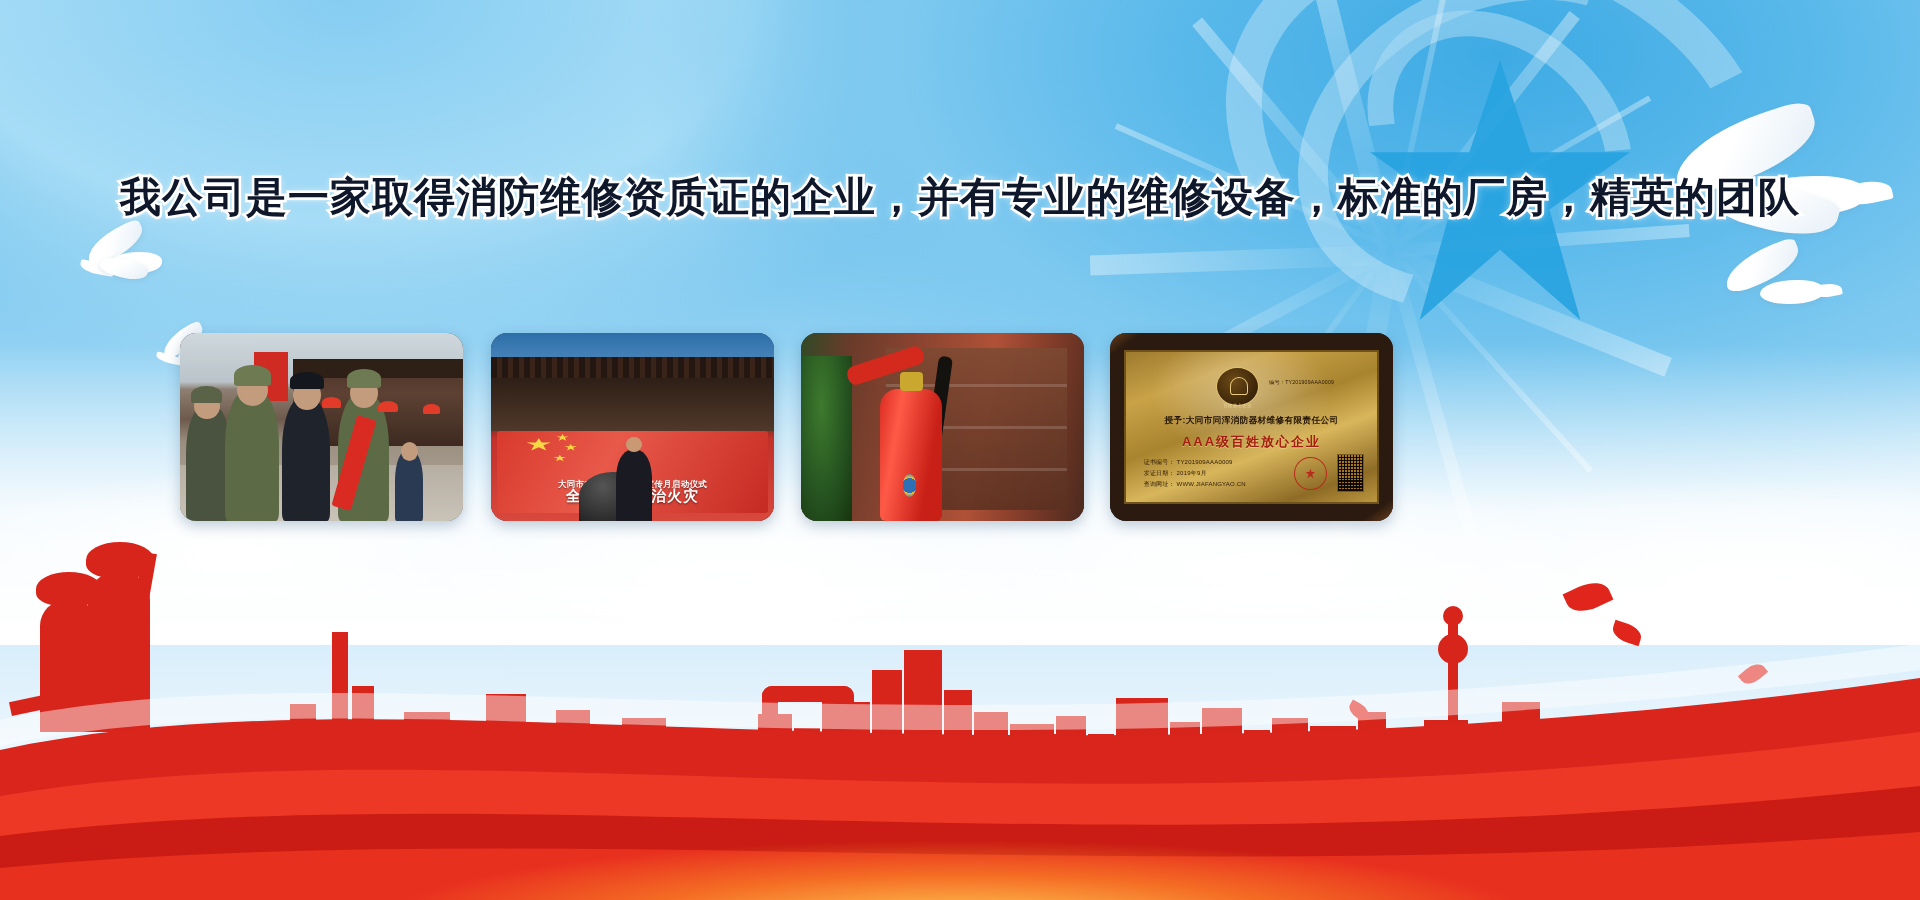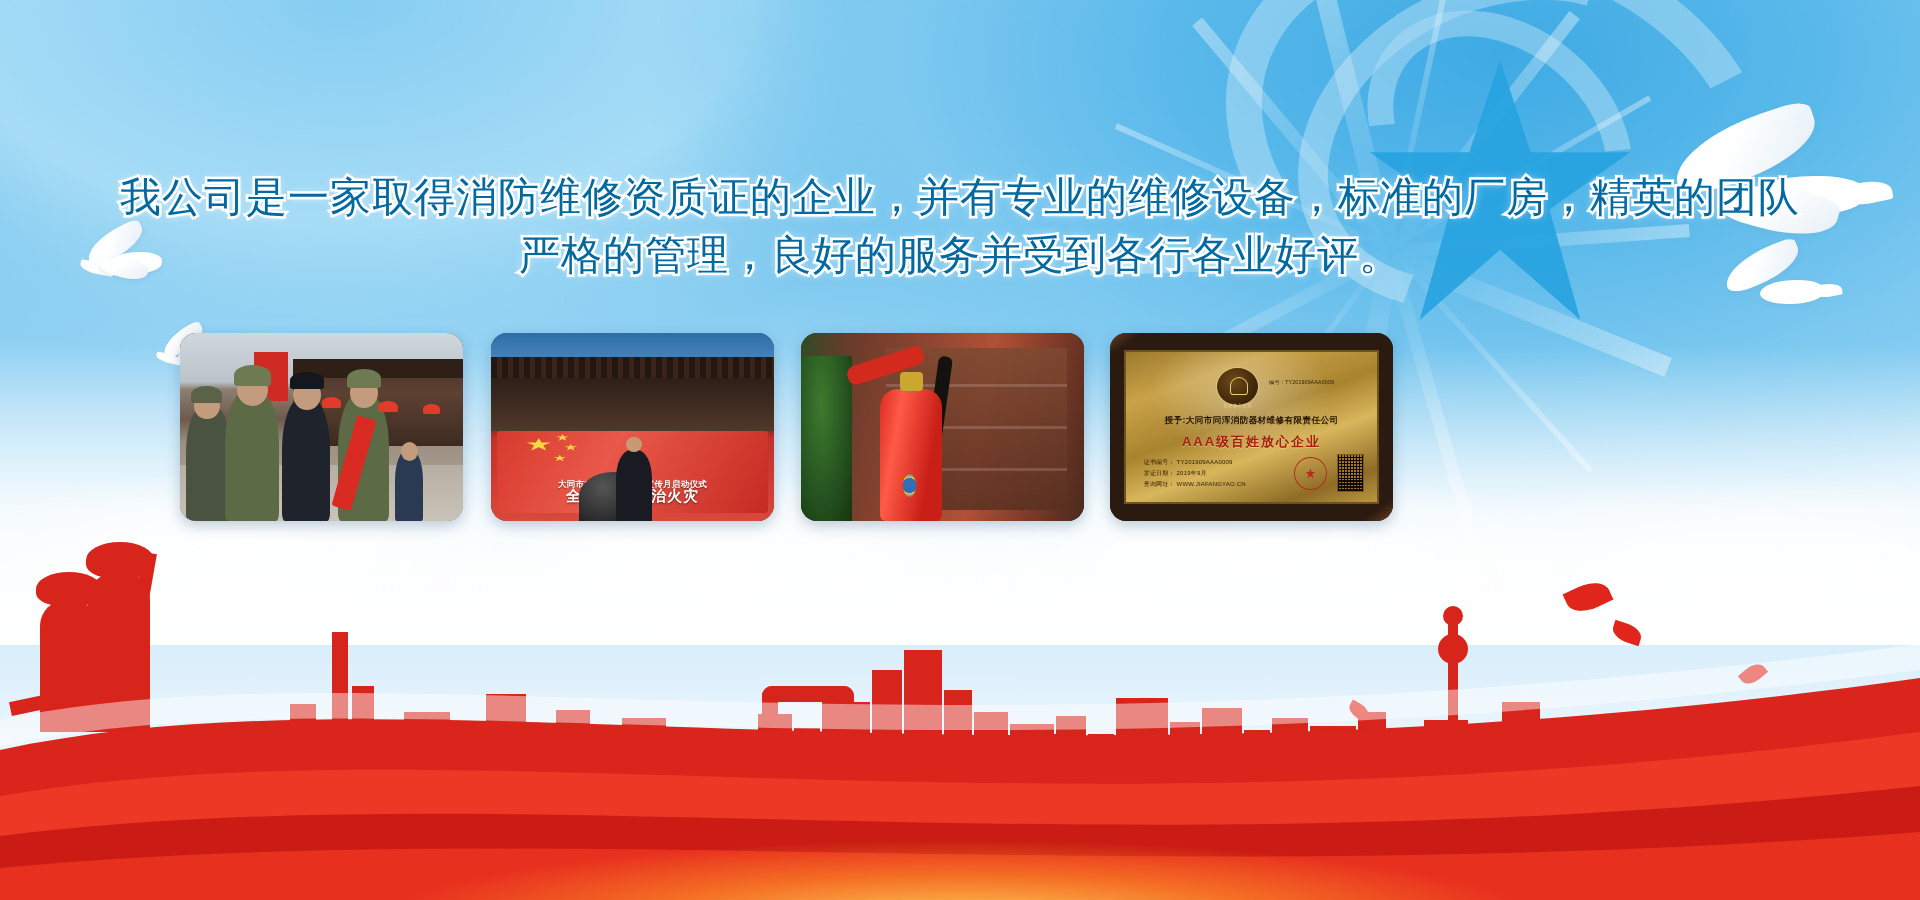--- a/index.html
+++ b/index.html
@@ -51,22 +51,22 @@
   .dove .body { position:absolute; background:#fff; border-radius:60% 40% 55% 45%; box-shadow:0 2px 4px rgba(120,160,190,.25); }
   .dove .wing { position:absolute; background:linear-gradient(130deg,#fff 40%,#e3eef6 100%); border-radius:80% 20% 70% 30%; box-shadow:0 2px 5px rgba(120,160,190,.22); }
   .dove .tail { position:absolute; background:#fff; border-radius:10% 60% 10% 60%; }
 
   
   .headline {
     position:absolute; left:0; right:0; top:168px; text-align:center; z-index:30;
     font-family:"DejaVu Sans","Liberation Sans",sans-serif;
   }
   .headline .line {
-    font-size:41px; font-weight:normal; letter-spacing:1px; line-height:1.42;
-    color:#0369a1;
+    font-size:41px; font-weight:bold; letter-spacing:1px; line-height:1.42;
+    color:#0f172a;
     -webkit-text-stroke:5px #ffffff;
     paint-order:stroke fill;
     text-shadow:0 2px 3px rgba(255,255,255,.95), 0 0 10px rgba(255,255,255,.9);
   }
 
   
   .photos { position:absolute; top:333px; left:0; right:0; height:195px; z-index:28; }
   .photo {
     position:absolute; top:0; width:283px; height:188px;
     border-radius:16px; overflow:hidden;
@@ -200,21 +200,20 @@
     <div class="wing" style="left:58px;top:66px;width:120px;height:46px;transform:rotate(16deg);"></div>
   </div>
   <div class="dove" style="left:1716px;top:250px;width:120px;height:80px;">
     <div class="wing" style="left:6px;top:0;width:80px;height:32px;transform:rotate(-22deg);"></div>
     <div class="body" style="left:44px;top:30px;width:64px;height:24px;"></div>
     <div class="tail" style="left:96px;top:34px;width:30px;height:13px;transform:rotate(-10deg);"></div>
   </div>
 
   <div class="headline">
     <div class="line">我公司是一家取得消防维修资质证的企业，并有专业的维修设备，标准的厂房，精英的团队</div>
-    <div class="line">严格的管理，良好的服务并受到各行各业好评。</div>
   </div>
 
   <div class="photos">
 
     <div class="photo p1">
       <div class="inner">
         <div class="temple"></div>
         <div class="banner"></div>
         <div class="ground"></div>
         <div class="person" style="left:2%;width:16%;height:62%;background:#4a5340;"></div>

